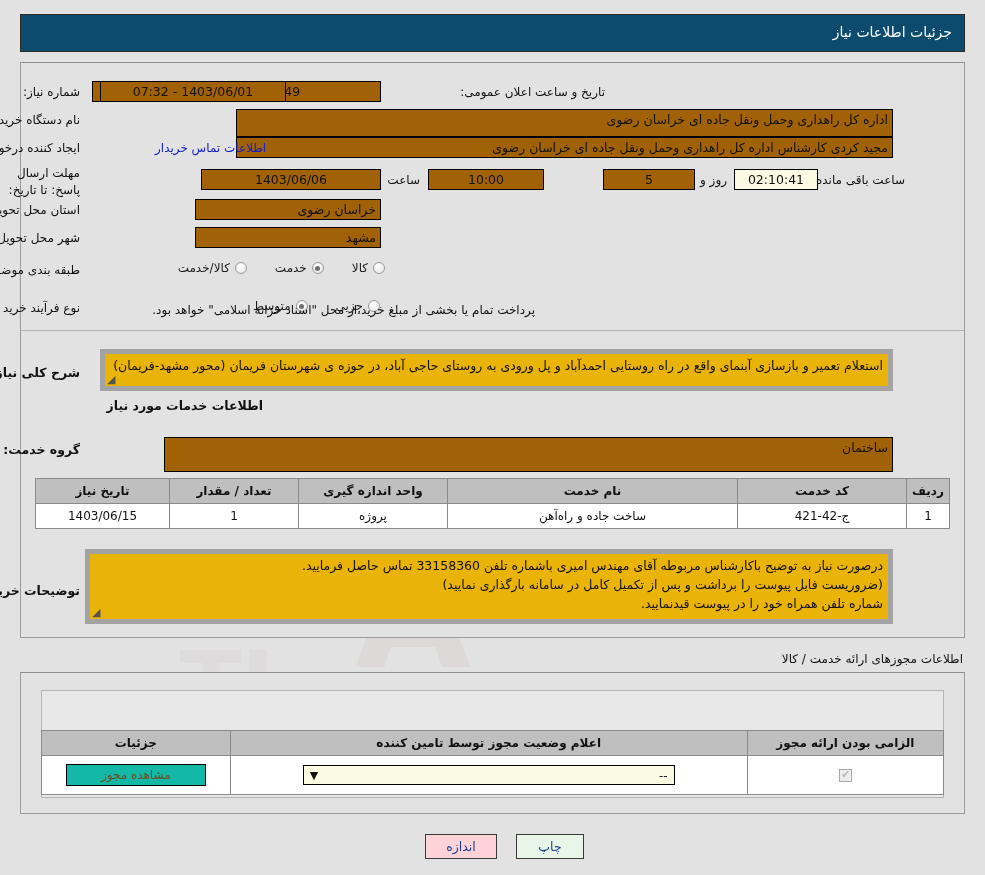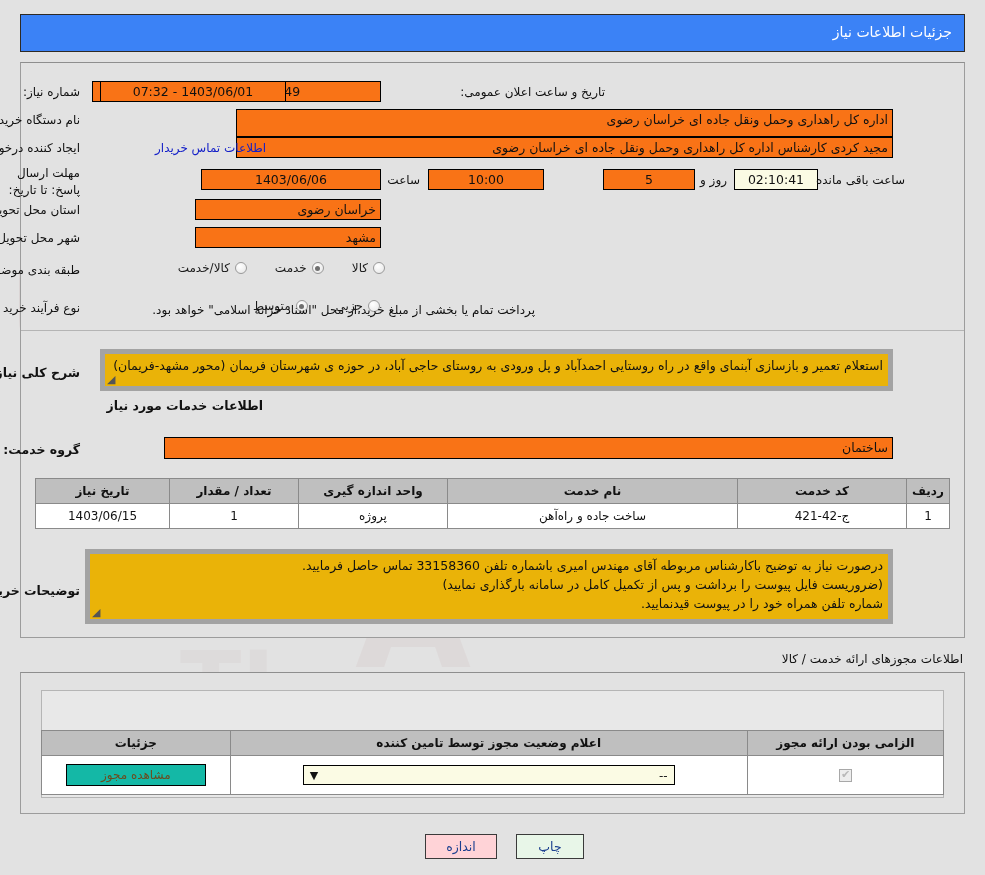--- a/index.html
+++ b/index.html
@@ -91,21 +91,21 @@
     line-height: 1;
   }
 
   
   .titlebar {
     position: absolute;
     left: 20px;
     top: 14px;
     width: 945px;
     height: 38px;
-    background: #3b82f6;
+    background: #0c4a6e;
     border: 1px solid #2e2a24;
     box-sizing: border-box;
     z-index: 10;
   }
   .titlebar .t-text {
     position: absolute;
     right: 12px;
     top: 9px;
     color: #ffffff;
     font-size: 14px;
@@ -141,21 +141,21 @@
     color: #111;
     white-space: nowrap;
     z-index: 12;
   }
   .lbl.bold { font-weight: bold; }
 
   
   .box {
     position: absolute;
     box-sizing: border-box;
-    background: #f97316;
+    background: #a16207;
     border: 1px solid #000000;
     font-size: 12.5px;
     color: #111;
     line-height: 17px;
     padding: 1px 4px;
     text-align: right;
     white-space: nowrap;
     overflow: hidden;
     z-index: 12;
   }
@@ -440,21 +440,21 @@
   <div style="position:absolute; left:21px; top:330px; width:943px; height:1px; background:#b4b4b4; z-index:11;"></div>
 
   <div class="lbl bold" style="right:905px; top:365px; font-size:12.5px;">شرح کلی نیاز:</div>
   <div class="ta" style="left:100px; top:349px; right:92px; height:42px;">
     <span>استعلام تعمیر و بازسازی آبنمای واقع در راه روستایی احمدآباد و پل ورودی به روستای حاجی آباد، در حوزه ی شهرستان فریمان (محور مشهد-فریمان)</span>
     <span class="grip">◢</span>
   </div>
 
   <div class="sect-title" style="right:722px; top:398px;">اطلاعات خدمات مورد نیاز</div>
   <div class="lbl bold" style="right:905px; top:442px; font-size:12.5px;">گروه خدمت:</div>
-  <div class="box" style="left:164px; top:437px; right:92px; height:22px;">ساختمان</div>
+  <div class="box" style="left:164px; top:437px; right:92px; height:35px;">ساختمان</div>
 
   <table class="tbl" id="services-table" style="right:35px; top:478px; width:915px;">
     <thead>
         <tr id="services-thead">
           <th style="width: 34px;">ردیف</th>
           <th style="width: 160px;">کد خدمت</th>
           <th style="width: auto;">نام خدمت</th>
           <th style="width: 140px;">واحد اندازه گیری</th>
           <th style="width: 120px;">تعداد / مقدار</th>
           <th style="width: 125px;">تاریخ نیاز</th>

